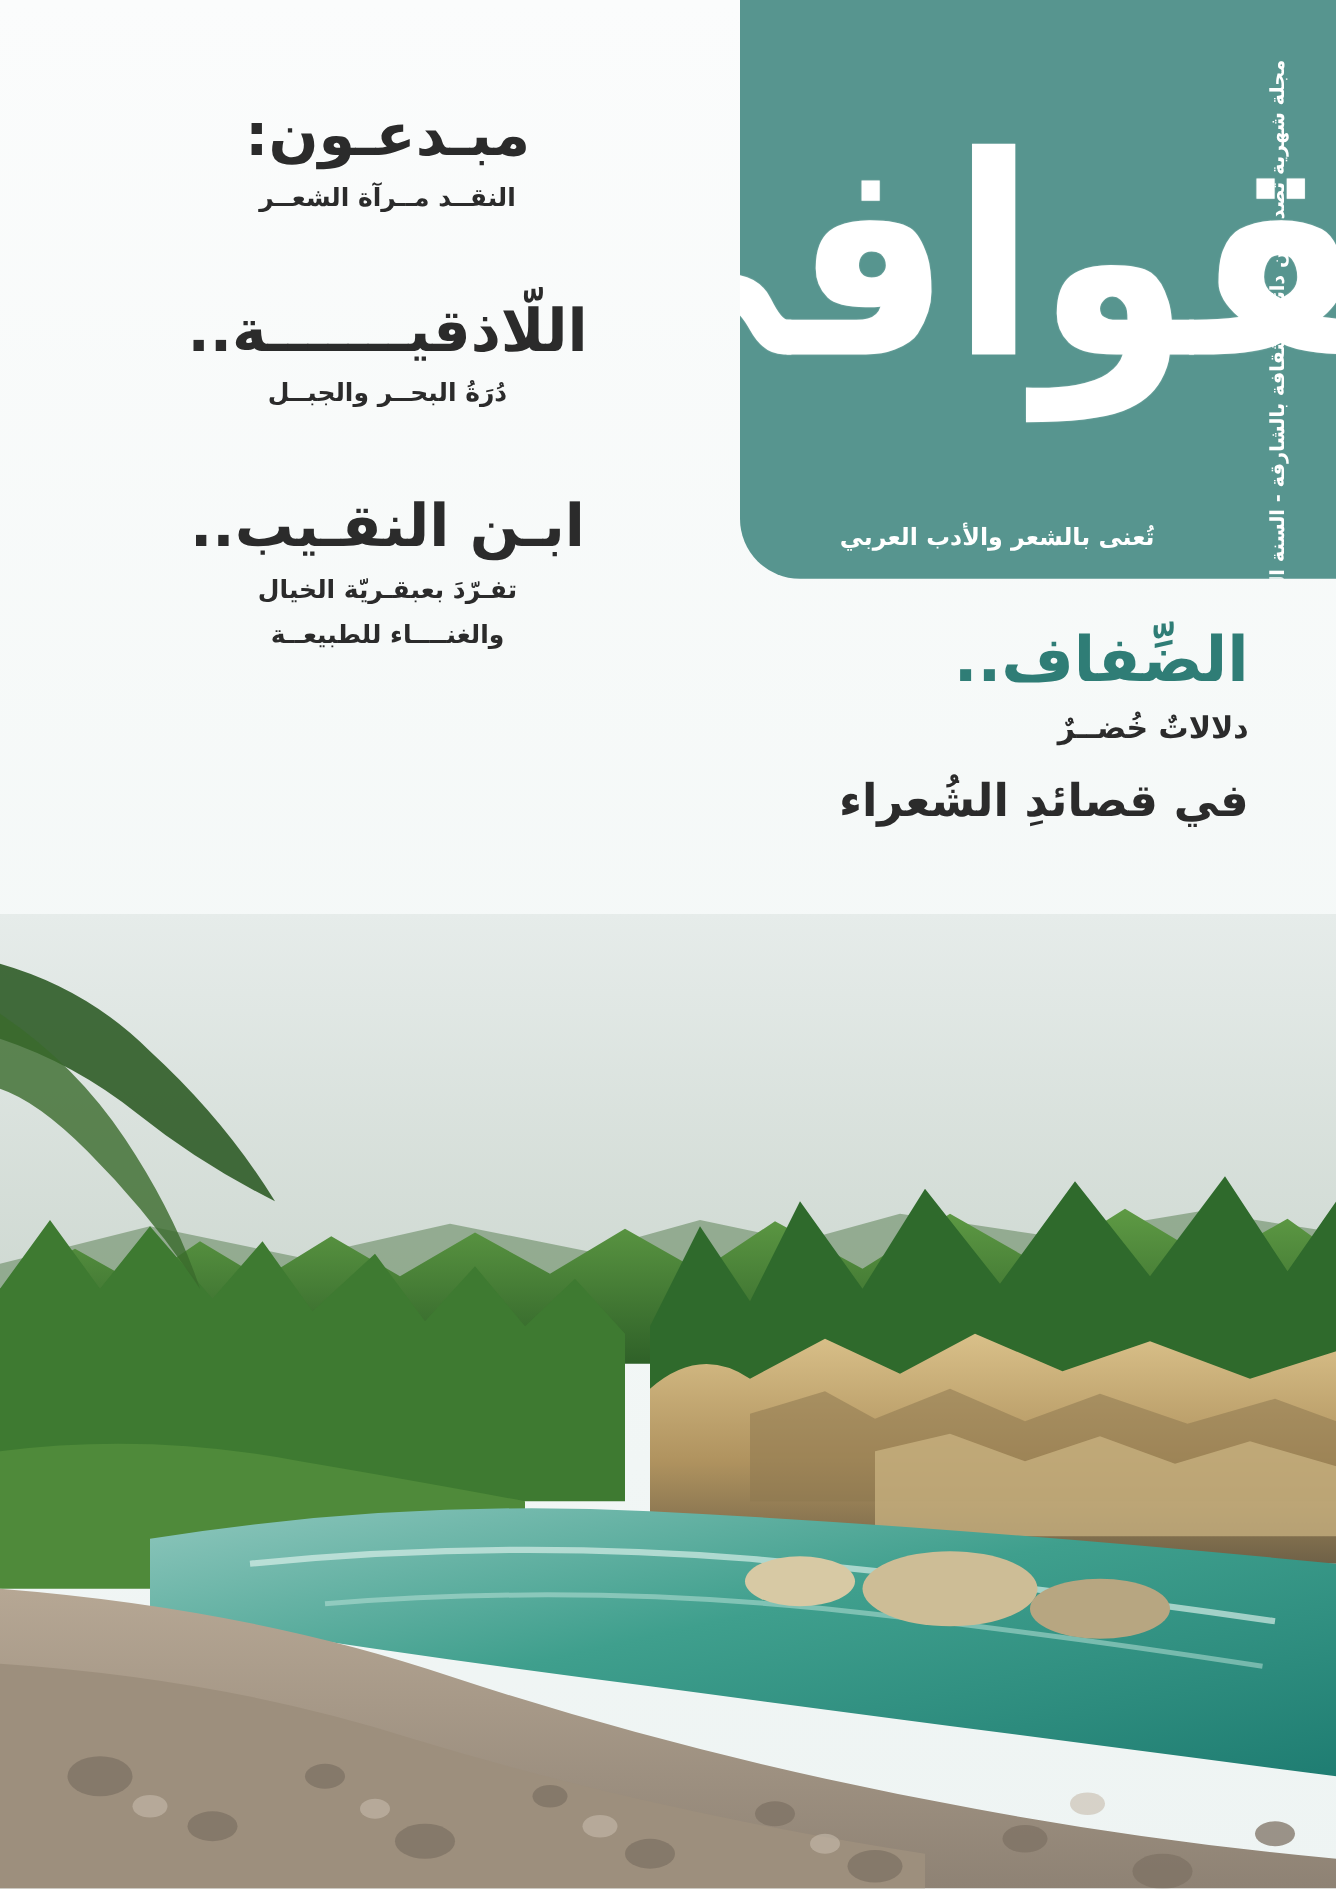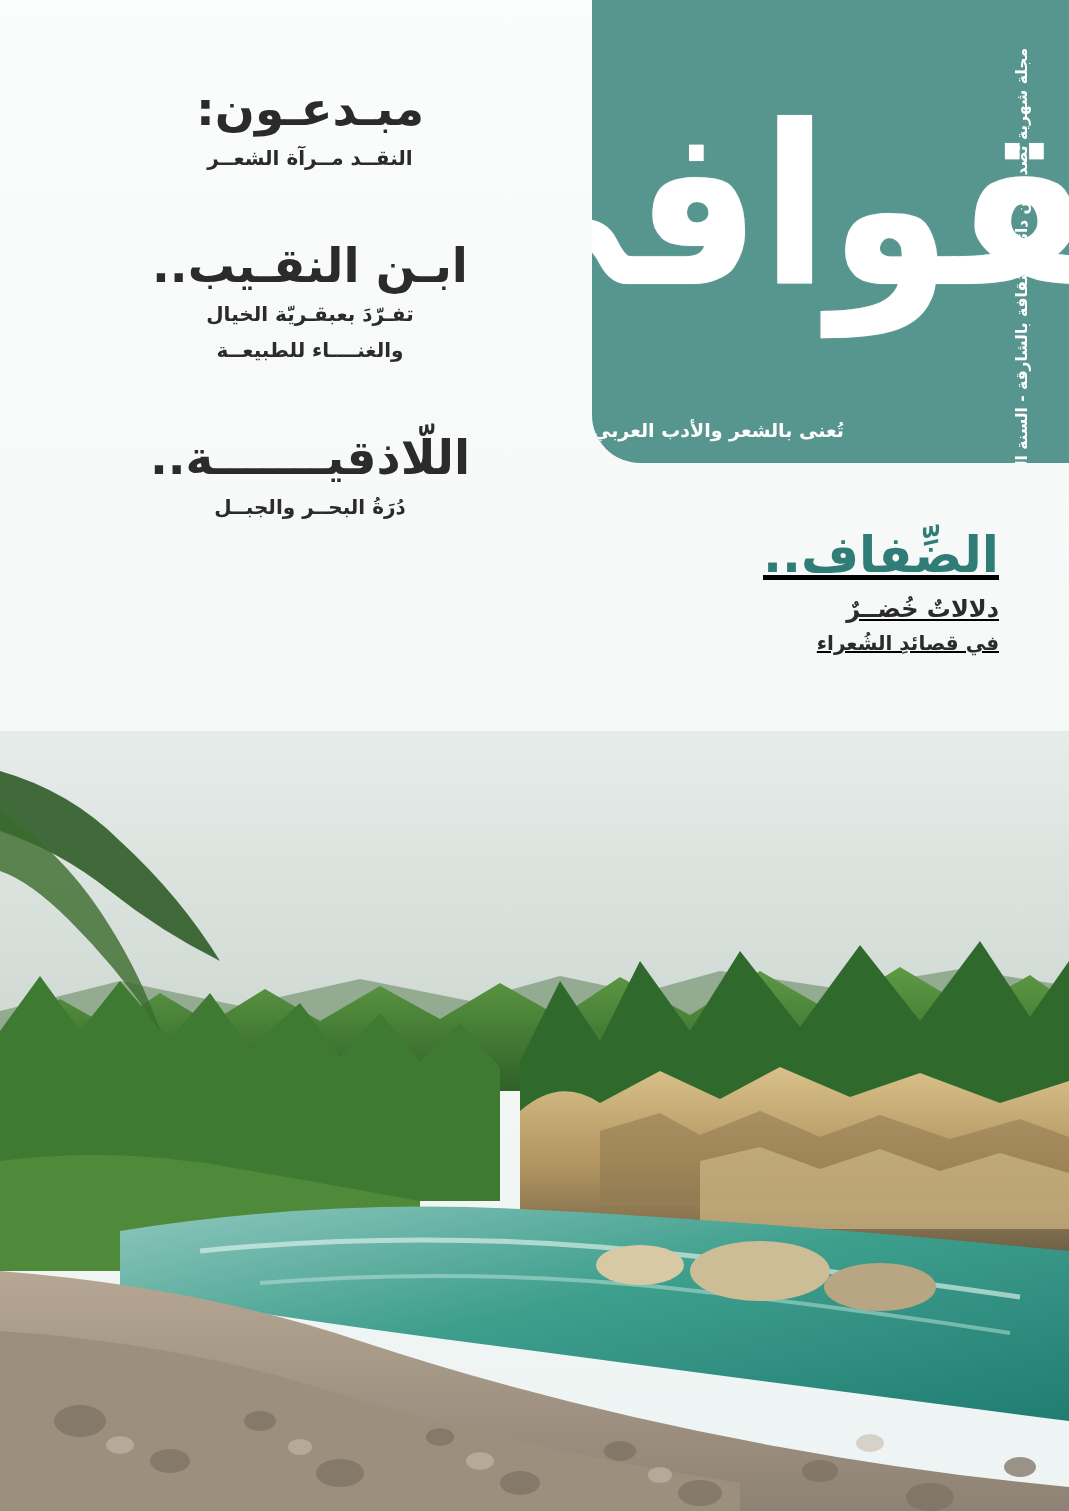--- a/index.html
+++ b/index.html
@@ -38,21 +38,21 @@
     font-weight:700;
     line-height:1;
     letter-spacing:-6px;
     white-space:nowrap;
     text-shadow:0 0 1px rgba(255,255,255,0.4);
     transform:scale(1.18,1.32);
   }
   .logo-tagline {
     position:absolute;
     bottom:22px; right:0; left:0;
-    text-align:left;
+    text-align:center;
     color:#ffffff;
     font-size:19px;
     font-weight:700;
     padding-right:66px;
   }
   .spine-text {
     position:absolute;
     top:48px; right:14px;
     width:42px; height:340px;
     color:#ffffff;
@@ -91,48 +91,47 @@
     font-weight:700;
     line-height:1.5;
     margin-top:6px;
     letter-spacing:1px;
     white-space:nowrap;
   }
 
   
   .feature {
     position:absolute;
-    top:527px; right:0;
+    top:500px; right:0;
     width:520px;
     padding-right:70px;
     text-align:right;
     direction:rtl;
-    text-decoration:underline;
   }
   .feature-title {
     color:#2f7d76;
     font-size:50px;
     font-weight:700;
     line-height:1.15;
     letter-spacing:1px;
   }
   .feature-sub1 {
     color:#2b2b2b;
     font-size:24px;
     font-weight:700;
     line-height:1.35;
     margin-top:8px;
     letter-spacing:1px;
   }
   .feature-sub2 {
     color:#2b2b2b;
-    font-size:20px;
+    font-size:36px;
     font-weight:700;
     line-height:1.4;
-    margin-top:4px;
+    margin-top:19px;
     letter-spacing:0.5px;
   }
 
   
   .photo {
     position:absolute;
     left:0; bottom:0;
     width:1069px; height:780px;
     overflow:hidden;
   }
@@ -150,27 +149,27 @@
     <div class="logo-tagline">تُعنى بالشعر والأدب العربي</div>
     <div class="spine-text">مجلة شهرية تصدر عن دائرة الثقافة بالشارقة - السنة الخامسة - العدد (45) - مايو 2023</div>
   </div>
 
   <div class="headlines">
     <div class="headline-block">
       <div class="hl-title">مبـدعـون:</div>
       <div class="hl-sub">النقــد مــرآة الشعــر</div>
     </div>
     <div class="headline-block">
+      <div class="hl-title">اللّاذقيـــــــة..</div>
+      <div class="hl-sub">دُرَةُ البحــر والجبــل</div>
+    </div>
+    <div class="headline-block">
       <div class="hl-title">ابـن النقـيب..</div>
       <div class="hl-sub">تفـرّدَ بعبقـريّة الخيال</div>
       <div class="hl-sub">والغنــــاء للطبيعــة</div>
-    </div>
-    <div class="headline-block">
-      <div class="hl-title">اللّاذقيـــــــة..</div>
-      <div class="hl-sub">دُرَةُ البحــر والجبــل</div>
     </div>
   </div>
 
   <div class="feature">
     <div class="feature-title">الضِّفاف..</div>
     <div class="feature-sub1">دلالاتٌ خُضــرٌ</div>
     <div class="feature-sub2">في قصائدِ الشُعراء</div>
   </div>
 
   <div class="photo">

